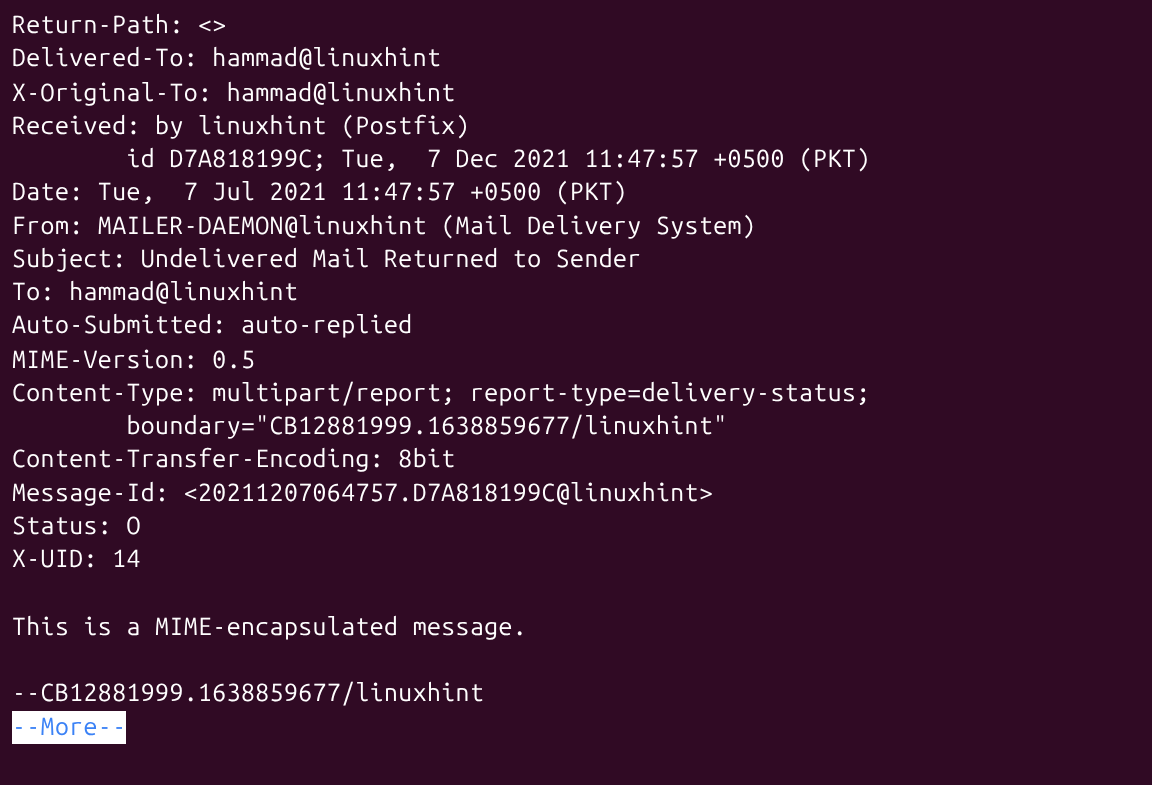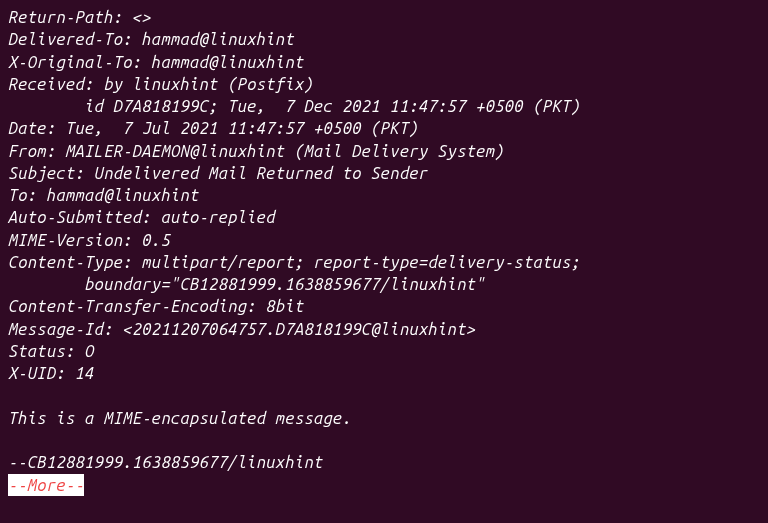--- a/index.html
+++ b/index.html
@@ -1,38 +1,37 @@
 <!DOCTYPE html>
 <html><head>
   <meta charset="utf-8">
   <style>
     * {
       margin: 0;
       padding: 0;
       box-sizing: border-box;
-      font-style: italic;
     }
     body {
       background-color: #300a24;
       color: #ffffff;
       font-family: "Ubuntu Mono", "DejaVu Sans Mono", "Courier New", monospace;
       font-size: 16.5px;
       line-height: 1.35;
       padding: 6px 8px;
       width: 768px;
       height: 523px;
       overflow: hidden;
       letter-spacing: 0.3px;
     }
     .line {
       white-space: pre;
     }
     .more {
       background-color: #ffffff;
-      color: #ef4444;
+      color: #3b82f6;
       display: inline-block;
     }
   </style>
 </head>
 <body>
 
 <div class="terminal">
   <div class="line">Return-Path: &lt;&gt;</div>
   <div class="line">Delivered-To: hammad@linuxhint</div>
   <div class="line">X-Original-To: hammad@linuxhint</div>

